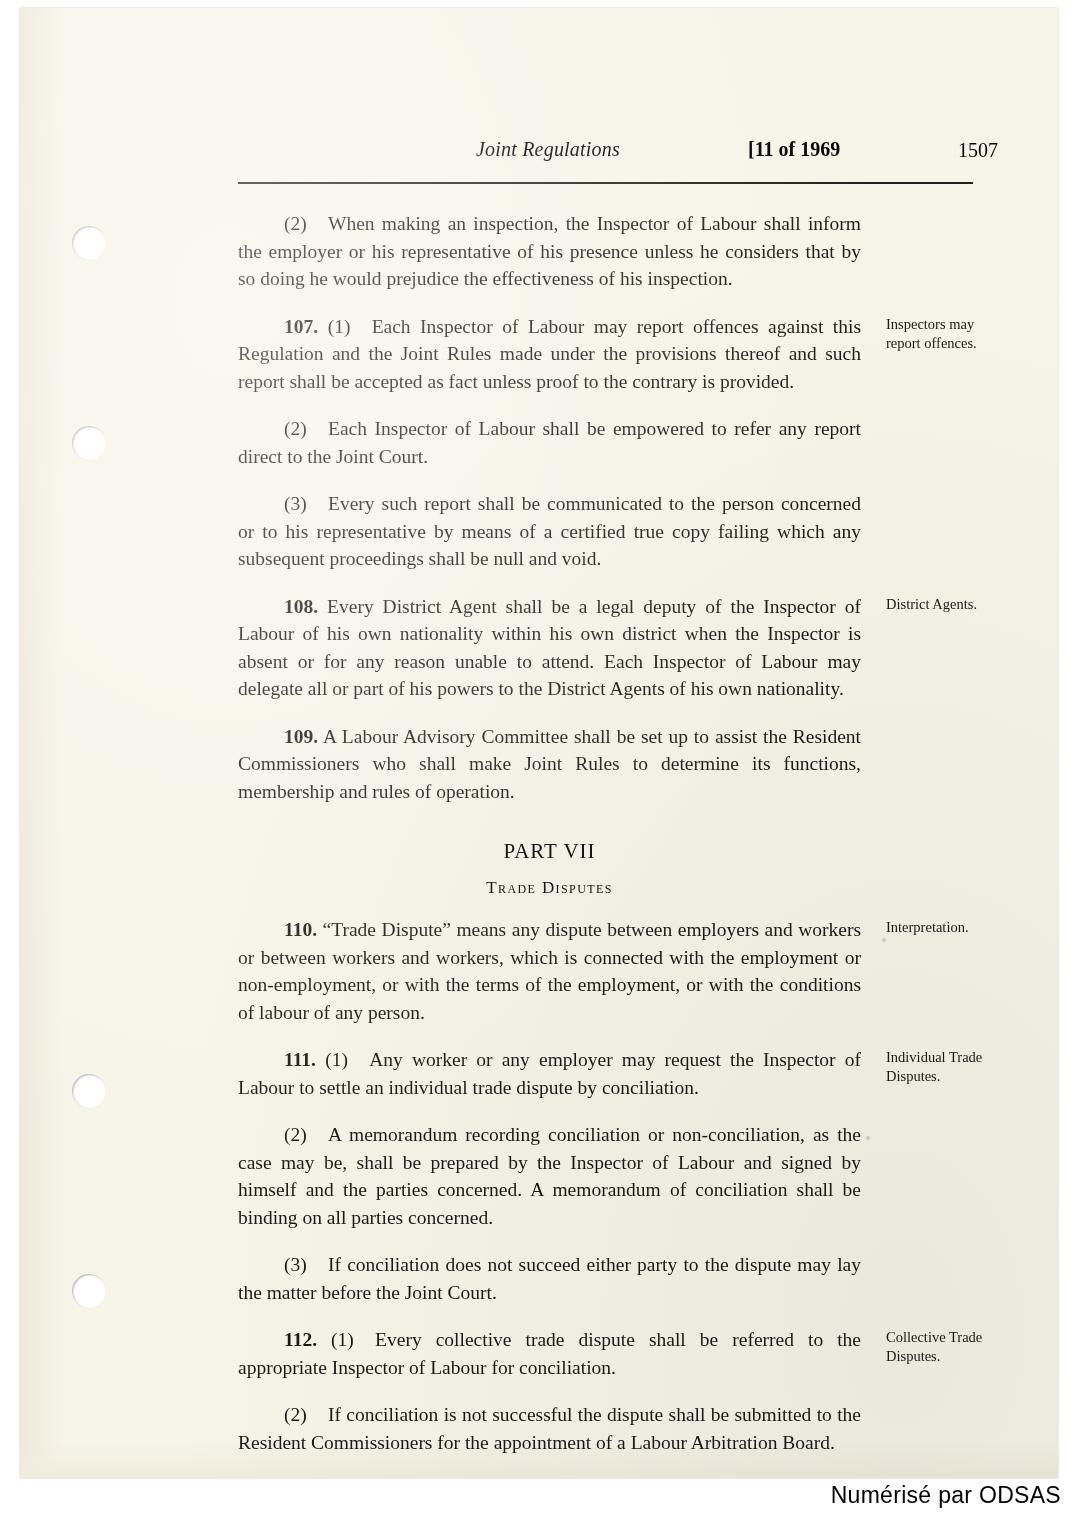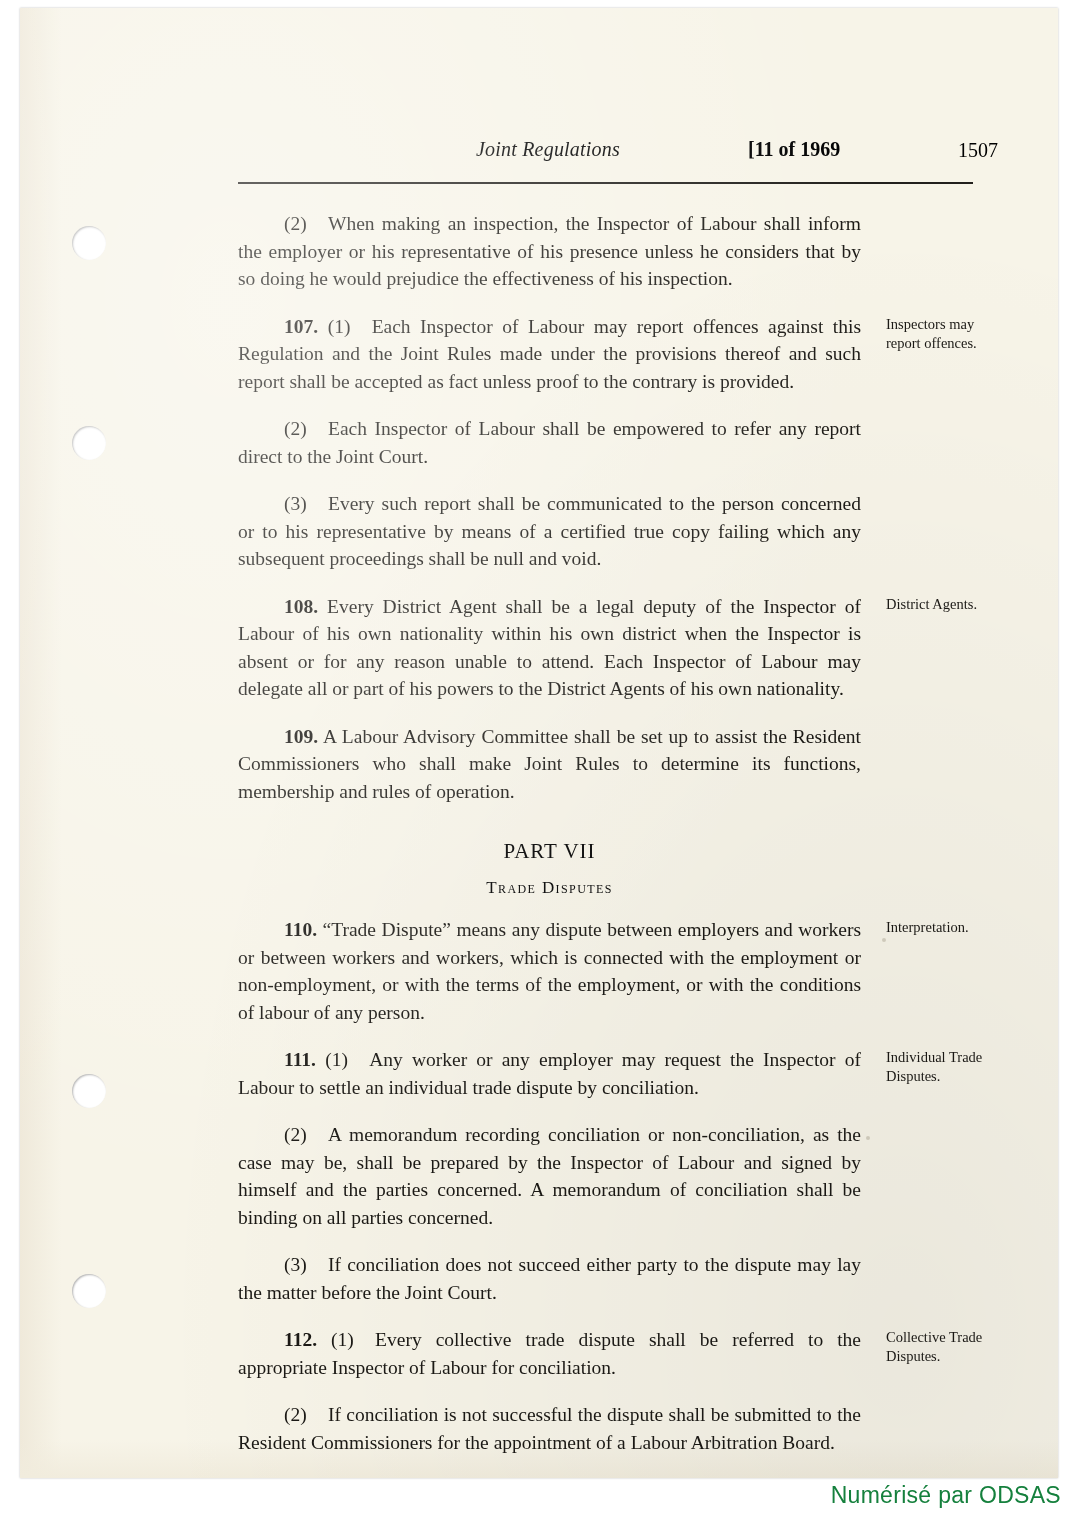--- a/index.html
+++ b/index.html
@@ -145,21 +145,21 @@
     width: 623px;
   }
 
   
   .odsas {
     position: absolute;
     right: 14px;
     bottom: 10px;
     font-family: "Liberation Sans", sans-serif;
     font-size: 23px;
-    color: #15803d;
+    color: #000000;
     letter-spacing: 0.3px;
   }
 
   .speck {
     position: absolute;
     background: #b9b2a0;
     border-radius: 50%;
     opacity: .55;
   }
 </style>

